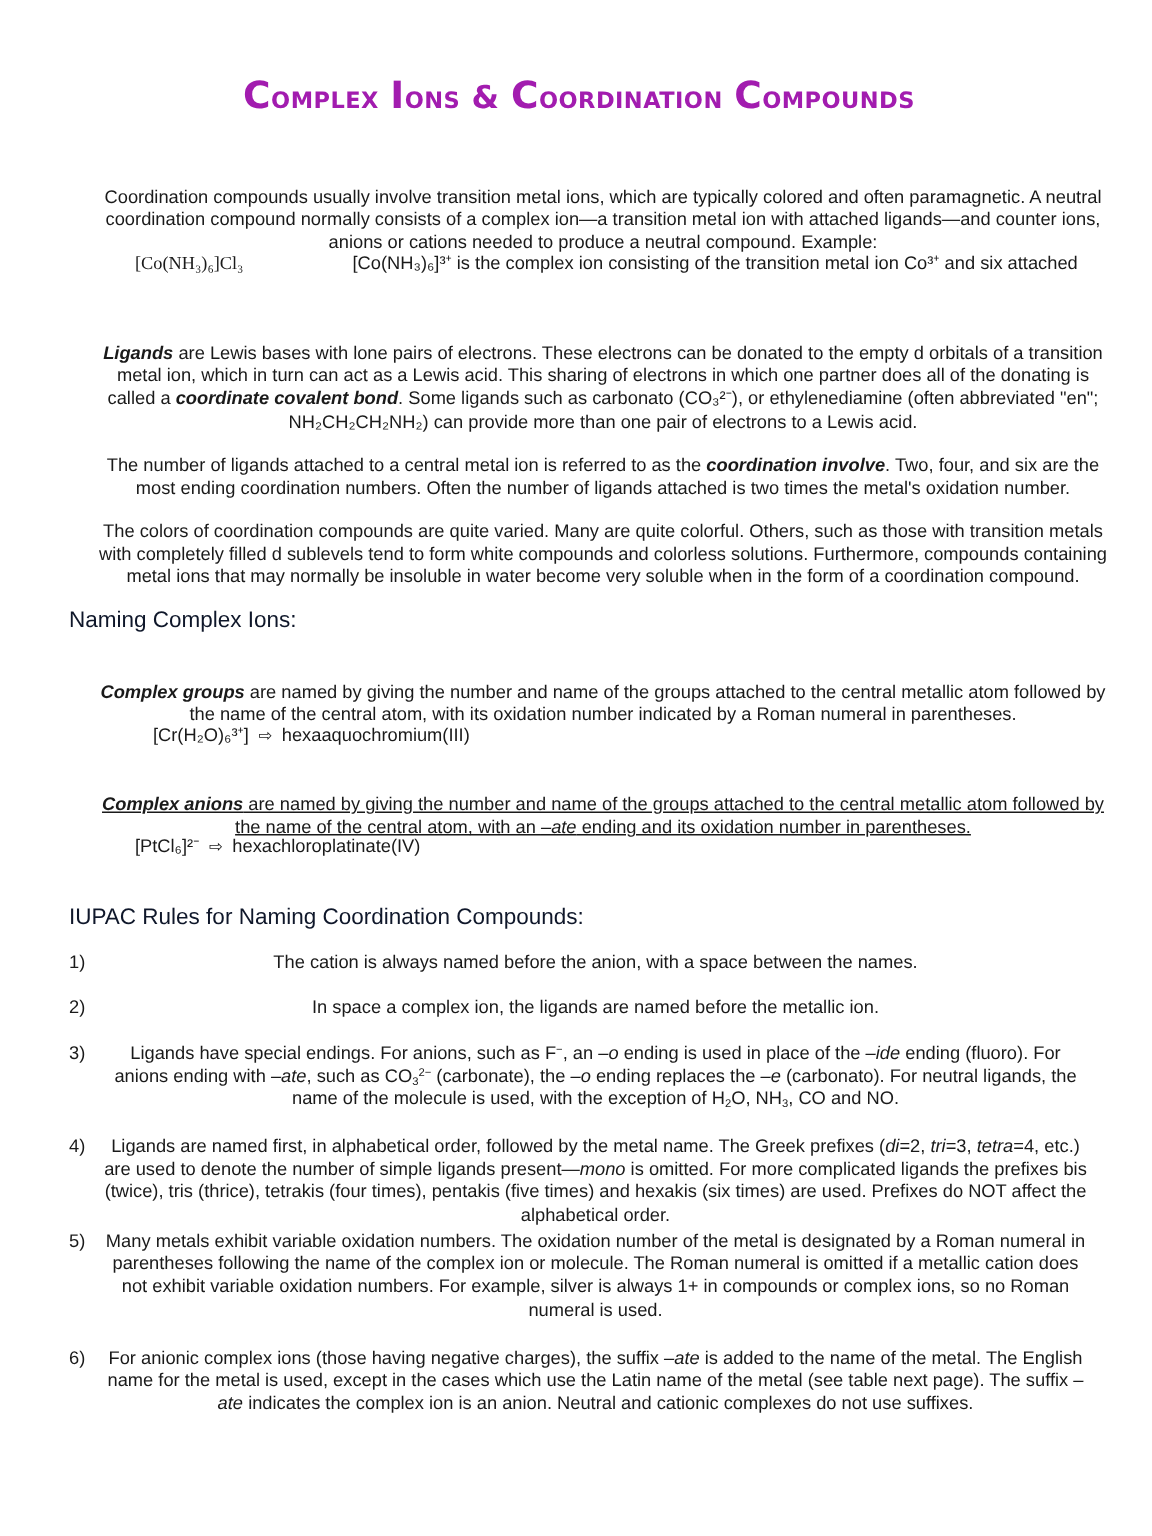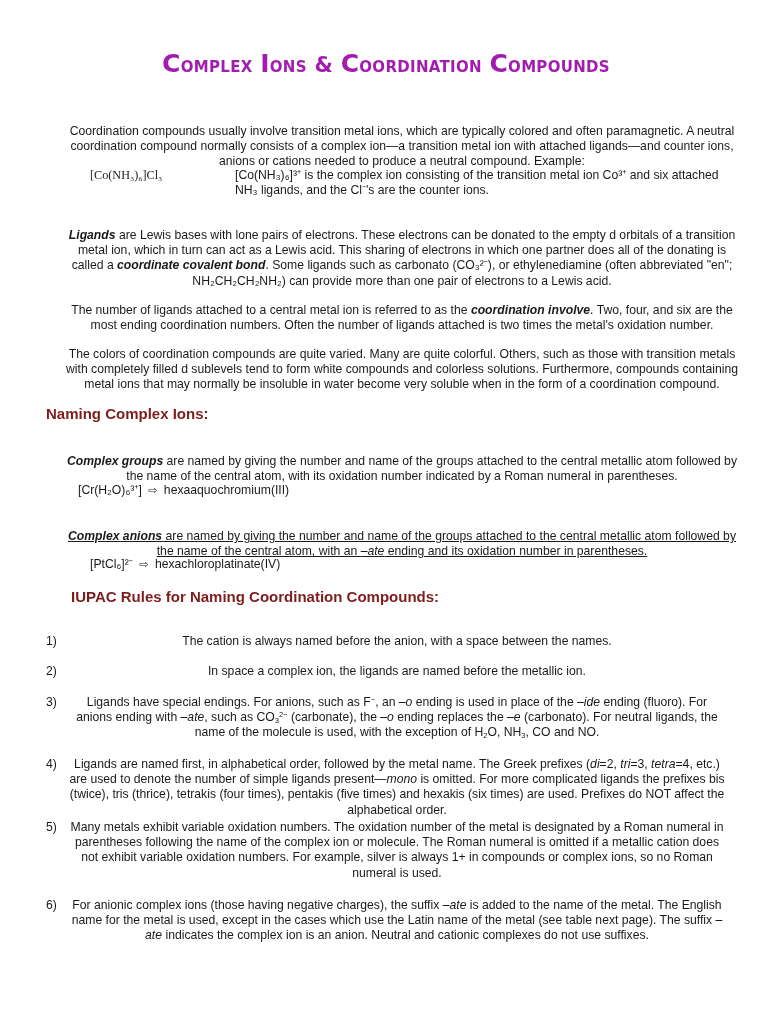--- a/index.html
+++ b/index.html
@@ -13,21 +13,21 @@
     position: absolute; left: 0; top: 51px; width: 680px; text-align: center;
     font-family: "DejaVu Sans", sans-serif; font-weight: bold;
     font-size: 21px; letter-spacing: 0.3px; color: #a21caf;
     font-variant: small-caps; line-height: 26px;
   }
   .title .big { font-size: 25px; }
   p { margin: 16px; text-align: center; }
   .para { position: absolute; left: 0; width: 680px; }
   .ex { position: absolute; }
   .heading {
-    position: absolute; left: 0; font-weight: bold; font-size: 15px; color: #7f1d1d;
+    position: absolute; left: 0; font-weight: normal; font-size: 15px; color: #0f172a;
   }
   sub, sup { font-size: 7.5px; line-height: 0; }
   sub { vertical-align: -2px; }
   sup { vertical-align: 4px; }
   b i, i b { font-weight: bold; font-style: italic; }
   .rule { position: absolute; left: 0; width: 680px; }
   .rule .num { position: absolute; left: 0; top: 0; width: 20px; }
   .rule .txt { position: absolute; left: 22px; top: 0; width: 658px; text-align: center; }
   .arrow { font-size: 11px; padding: 0 3px; }
 </style>
@@ -36,56 +36,55 @@
 
 <div class="page">
 
   <div class="title"><span class="big">C</span>omplex <span class="big">I</span>ons &amp; <span class="big">C</span>oordination <span class="big">C</span>ompounds</div>
 
   <p class="para" style="top:108px;">Coordination compounds usually involve transition metal ions, which are typically colored and often paramagnetic.  A neutral coordination compound normally consists of a complex ion—a transition metal ion with attached ligands—and counter ions, anions or cations needed to produce a neutral compound.  Example:</p>
 
   <div class="ex" style="left:44px; top:168px;font-family:Liberation Serif, serif;">[Co(NH₃)₆]Cl₃</div>
   <div class="ex" style="left:153px; top:168px; width:527px;margin-left:36px;">
     <span>[Co(NH₃)₆]³⁺</span><span> is the complex ion consisting of the transition metal ion Co³⁺ and six attached</span><br>
-    <span>NH₃ ligands, and the Cl⁻'s are the counter ions.</span>
   </div>
 
   <p class="para" style="top:212px;">
     <b><i>Ligands</i></b><span> are Lewis bases with lone pairs of electrons.  These electrons can be donated to the empty d orbitals of a transition metal ion, which in turn can act as a Lewis acid.  This sharing of electrons in which one partner does all of the donating is called a </span><b><i>coordinate covalent bond</i></b><span>.  Some ligands such as carbonato (CO₃²⁻), or ethylenediamine (often abbreviated "en"; NH₂CH₂CH₂NH₂) can provide more than one pair of electrons to a Lewis acid.</span>
   </p>
 
   <p class="para" style="top:287px;">
     <span>The number of ligands attached to a central metal ion is referred to as the </span><b><i>coordination involve</i></b><span>.  Two, four, and six are the most ending coordination numbers.  Often the number of ligands attached is two times the metal's oxidation number.</span>
   </p>
 
   <p class="para" style="top:331px;">The colors of coordination compounds are quite varied.  Many are quite colorful.  Others, such as those with transition metals with completely filled d sublevels tend to form white compounds and colorless solutions.  Furthermore, compounds containing metal ions that may normally be insoluble in water become very soluble when in the form of a coordination compound.</p>
 
   <div class="heading" style="top:406px;">Naming Complex Ions:</div>
 
   <p class="para" style="top:438px;">
     <b><i>Complex groups</i></b><span> are named by giving the number and name of the groups attached to the central metallic atom followed by the name of the central atom, with its oxidation number indicated by a Roman numeral in parentheses.</span>
   </p>
 
-  <div class="ex" style="left:32px; top:483px;">
+  <div class="ex" style="left:56px; top:483px;">
     <span>[Cr(H₂O)₆³⁺]</span>
     <span class="arrow">⇨</span>
     <span>hexaaquochromium(III)</span>
   </div>
 
   <p class="para" style="top:513px;text-decoration:underline;">
     <b><i>Complex anions</i></b><span> are named by giving the number and name of the groups attached to the central metallic atom followed by the name of the central atom, with an </span><i>–ate</i><span> ending and its oxidation number in parentheses.</span>
   </p>
 
   <div class="ex" style="left:44px; top:557px;">
     <span>[PtCl₆]²⁻</span>
     <span class="arrow">⇨</span>
     <span>hexachloroplatinate(IV)</span>
   </div>
 
-  <div class="heading" style="top:589px;margin-left:25px;">IUPAC Rules for Naming Coordination Compounds:</div>
+  <div class="heading" style="top:604px;">IUPAC Rules for Naming Coordination Compounds:</div>
 
   <div id="rules">
       <div class="rule" style="top: 634px;">
         <span class="num">1)</span>
         <span class="txt">The cation is always named before the anion, with a space between the names.</span>
       </div>
       <div class="rule" style="top: 664px;">
         <span class="num">2)</span>
         <span class="txt">In space a complex ion, the ligands are named before the metallic ion.</span>
       </div>

